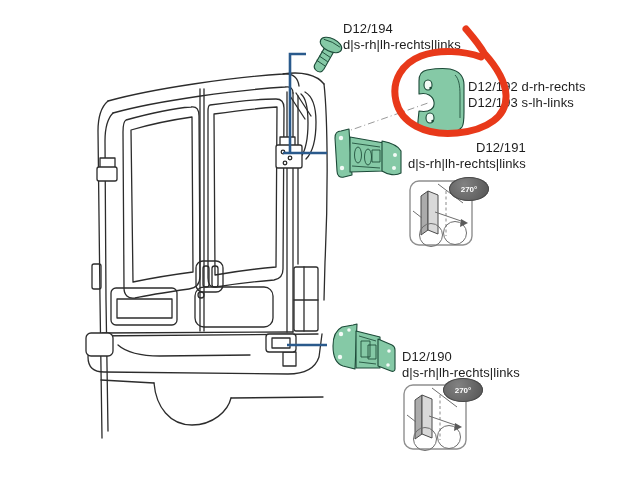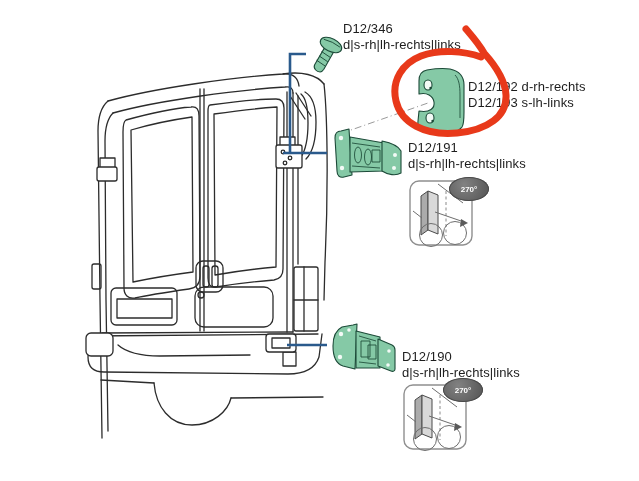--- a/index.html
+++ b/index.html
@@ -24,21 +24,21 @@
   .panel-front{fill:#d9d9d9;stroke:#4a4a4a;stroke-width:1;}
   .axis{stroke:#8a8a8a;stroke-width:1;stroke-dasharray:3 2.5;fill:none;}
   .iconline{stroke:#6e6e6e;stroke-width:1;fill:none;}
   .arrow{fill:#5a5a5a;stroke:none;}
   .redpath{stroke:var(--highlight-red);fill:none;stroke-width:7;stroke-linecap:round;}
   
   .lbl{position:absolute;font-size:13px;line-height:16px;color:#1d1d1d;
        white-space:nowrap;letter-spacing:.1px;z-index:2;}
   #lbl-screw{left:343px;top:21px;}
   #lbl-bracket{left:468px;top:79px;}
-  #lbl-upper{left:408px;top:140px;}
+  #lbl-upper{left:408px;top:140px;text-align:right;}
   #lbl-lower{left:402px;top:349px;}
   
   .badge{position:absolute;width:40px;height:24px;border-radius:50%;
        background:radial-gradient(circle at 38% 32%, #828282, var(--badge-bg) 75%);
        color:#fff;font-size:8px;font-weight:bold;display:flex;align-items:center;
        justify-content:center;box-shadow:inset 0 0 0 1px #494949;z-index:3;}
   #badge-upper{left:449px;top:177px;}
   #badge-lower{left:443px;top:378px;}
   .toplayer{z-index:4;pointer-events:none;}
 </style>
@@ -176,21 +176,21 @@
       <path class="inner" d="M359,336 L376,341 M359,362 L376,364"></path>
       <rect class="inner" x="361" y="341" width="9" height="16"></rect>
       <rect class="inner" x="368" y="345" width="8" height="14"></rect>
     </g>
 
     <use href="#door-swing" transform="translate(409,180)"></use>
     <use href="#door-swing" transform="translate(403,384)"></use>
   </svg>
 
   <div class="lbl" id="lbl-screw">
-    <div>D12/346</div>
+    <div>D12/194</div>
     <div>d|s-rh|lh-rechts|links</div>
   </div>
 
   <div class="lbl" id="lbl-bracket">
     <div><span>D12/192</span> <span>d-rh-rechts</span></div>
     <div><span>D12/193</span> <span>s-lh-links</span></div>
   </div>
 
   <div class="lbl" id="lbl-upper">
     <div>D12/191</div>

